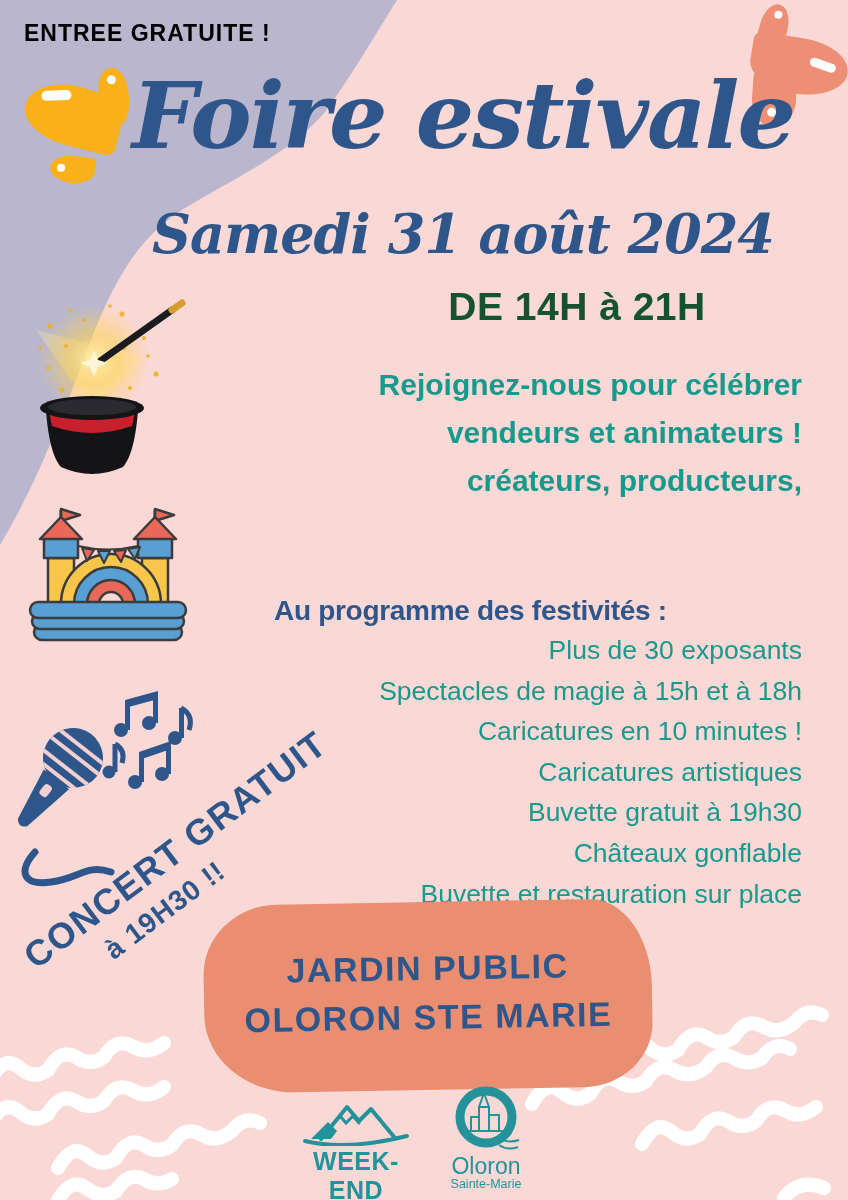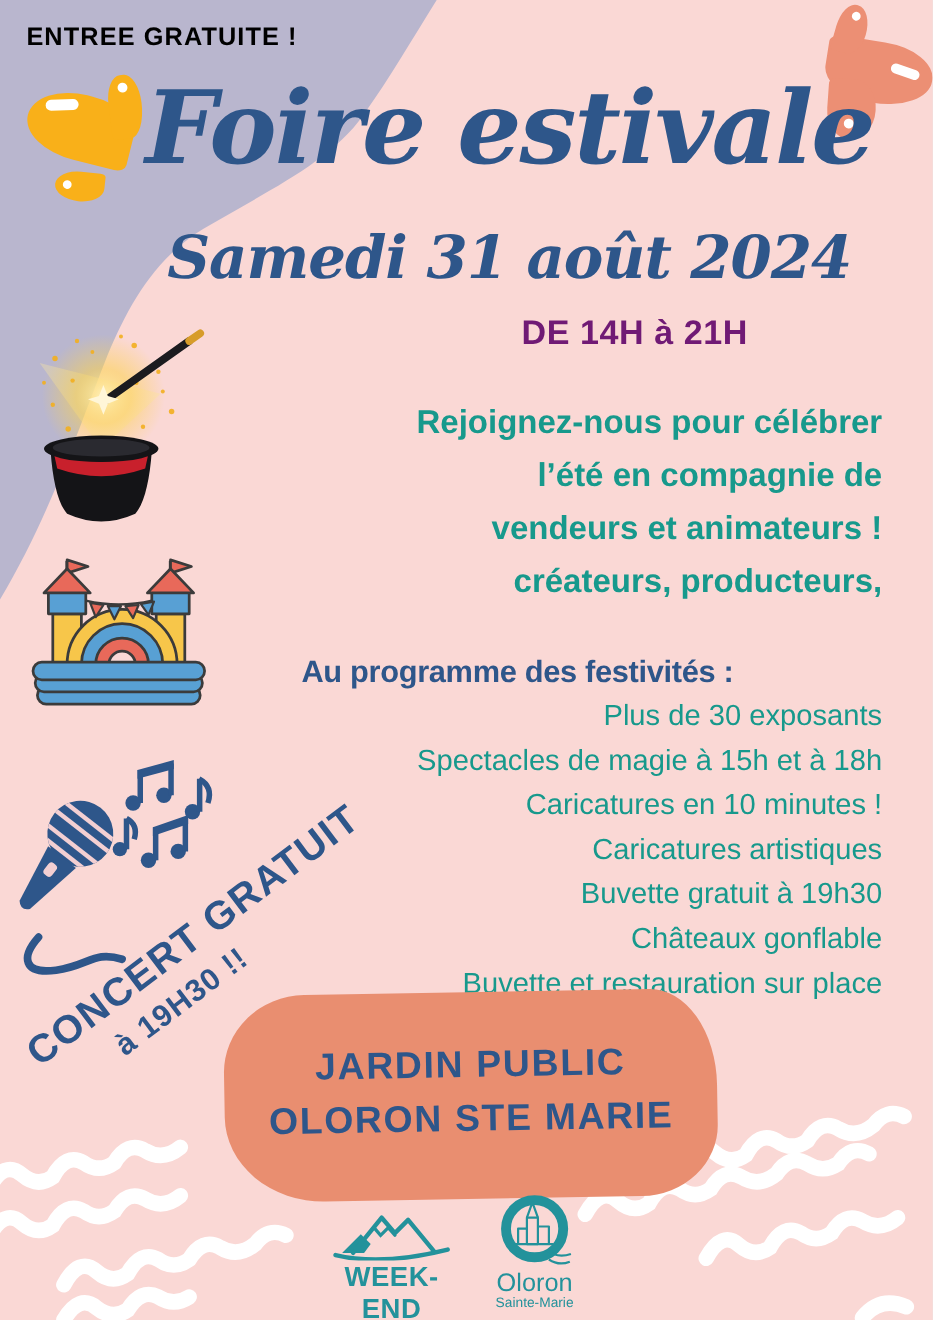--- a/index.html
+++ b/index.html
@@ -34,21 +34,21 @@
   .s-slim .dot { left:11px; top:6px; width:8px; height:8px; }
   .s-small { left:752px; top:72px; width:44px; height:55px; background:#ec8f74;
            border-radius:12% 52% 55% 55% / 12% 52% 55% 55%; transform:rotate(4deg); }
   .s-small .dot { left:16px; top:36px; width:9px; height:9px; }
 
   
   .entree { left:24px; top:20px; color:#000000; font-weight:700; font-size:23px; letter-spacing:1px; }
   .script { font-family:"DejaVu Serif", serif; font-style:italic; font-weight:700; color:#2e568a; }
   .title  { left:86px; right:8px; top:62px; text-align:center; font-size:92px; letter-spacing:-2px; }
   .date   { left:86px; right:8px; top:202px; text-align:center; font-size:54px; letter-spacing:-1px; }
-  .hours  { left:380px; width:394px; top:285px; text-align:center; color:#701a75; font-weight:700; font-size:31px; letter-spacing:0.5px; }
+  .hours  { left:380px; width:394px; top:285px; text-align:center; color:#14532d; font-weight:700; font-size:39px; letter-spacing:0.5px; }
 
   .intro { top:361px; left:210px; right:46px; text-align:right;
            color:#17998c; font-weight:700; font-size:30px; line-height:48px; }
   .prog-head { top:595px; left:274px; color:#2e568a; font-weight:700; font-size:28px; letter-spacing:-0.3px; }
   .program-list { top:630px; left:170px; right:46px; text-align:right;
            color:#17998c; font-weight:400; font-size:26.5px; line-height:40.6px; }
 
   .concert { left:16px; top:944px; transform:rotate(-37deg); transform-origin:0 0;
              color:#2e568a; font-weight:700; white-space:nowrap; }
   .concert .l1 { font-size:36px; letter-spacing:1.5px; }
@@ -213,21 +213,20 @@
     </g>
   </svg>
 
   <div class="abs entree">ENTREE GRATUITE !</div>
   <div class="abs script title">Foire estivale</div>
   <div class="abs script date">Samedi 31 août 2024</div>
   <div class="abs hours">DE 14H à 21H</div>
 
   <div class="abs intro">
     <div>Rejoignez-nous pour célébrer</div>
-    <div>l’été en compagnie de</div>
     <div>vendeurs et animateurs !</div>
     <div>créateurs, producteurs,</div>
   </div>
 
   <div class="abs prog-head">Au programme des festivités :</div>
 
   <div class="abs program-list">
     <div>Plus de 30 exposants</div>
     <div>Spectacles de magie à 15h et à 18h</div>
     <div>Caricatures en 10 minutes !</div>

